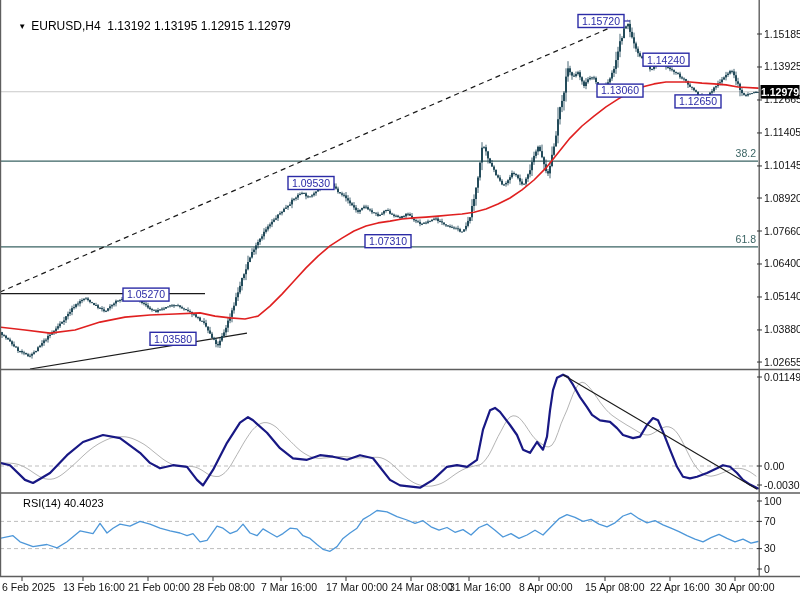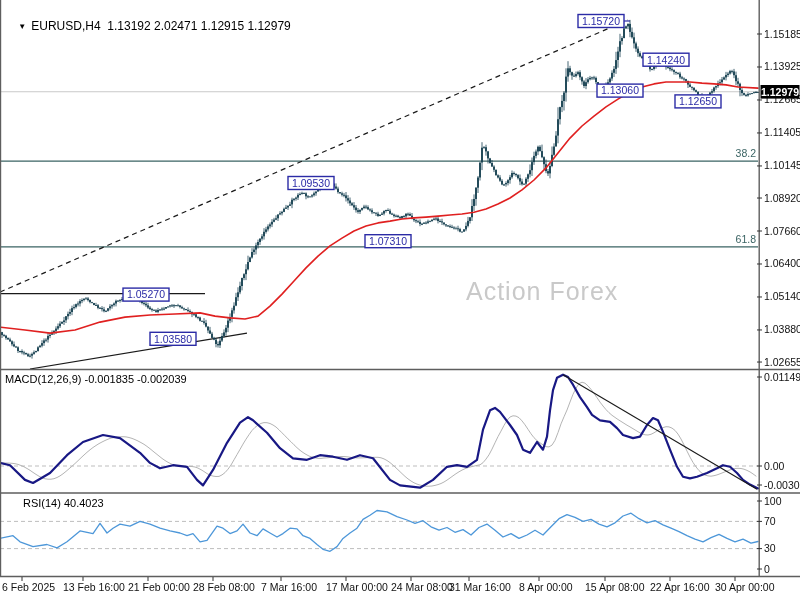--- a/index.html
+++ b/index.html
@@ -918,20 +918,18 @@
         <line x1="605" y1="577" x2="605" y2="581" stroke="#333" stroke-width="1"></line>
         <text x="585" y="591" font-size="10.5" fill="#111111">15 Apr 08:00</text>
         <line x1="670" y1="577" x2="670" y2="581" stroke="#333" stroke-width="1"></line>
         <text x="650" y="591" font-size="10.5" fill="#111111">22 Apr 16:00</text>
         <line x1="735" y1="577" x2="735" y2="581" stroke="#333" stroke-width="1"></line>
         <text x="715" y="591" font-size="10.5" fill="#111111">30 Apr 00:00</text>
       </g>
     </svg>
 
   <div class="titlebar">
-    <span class="arrow">▼</span><span>EURUSD,H4  1.13192 2.02471 1.12915 1.12979</span>
+    <span class="arrow">▼</span><span>EURUSD,H4  1.13192 1.13195 1.12915 1.12979</span>
   </div>
 
-  <div class="watermark">Action Forex</div>
 
-  <div class="paneLabel macdLabel">MACD(12,26,9) -0.001835 -0.002039</div>
   <div class="paneLabel rsiLabel">RSI(14) 40.4023</div>
 </div>
 
 </body></html>

